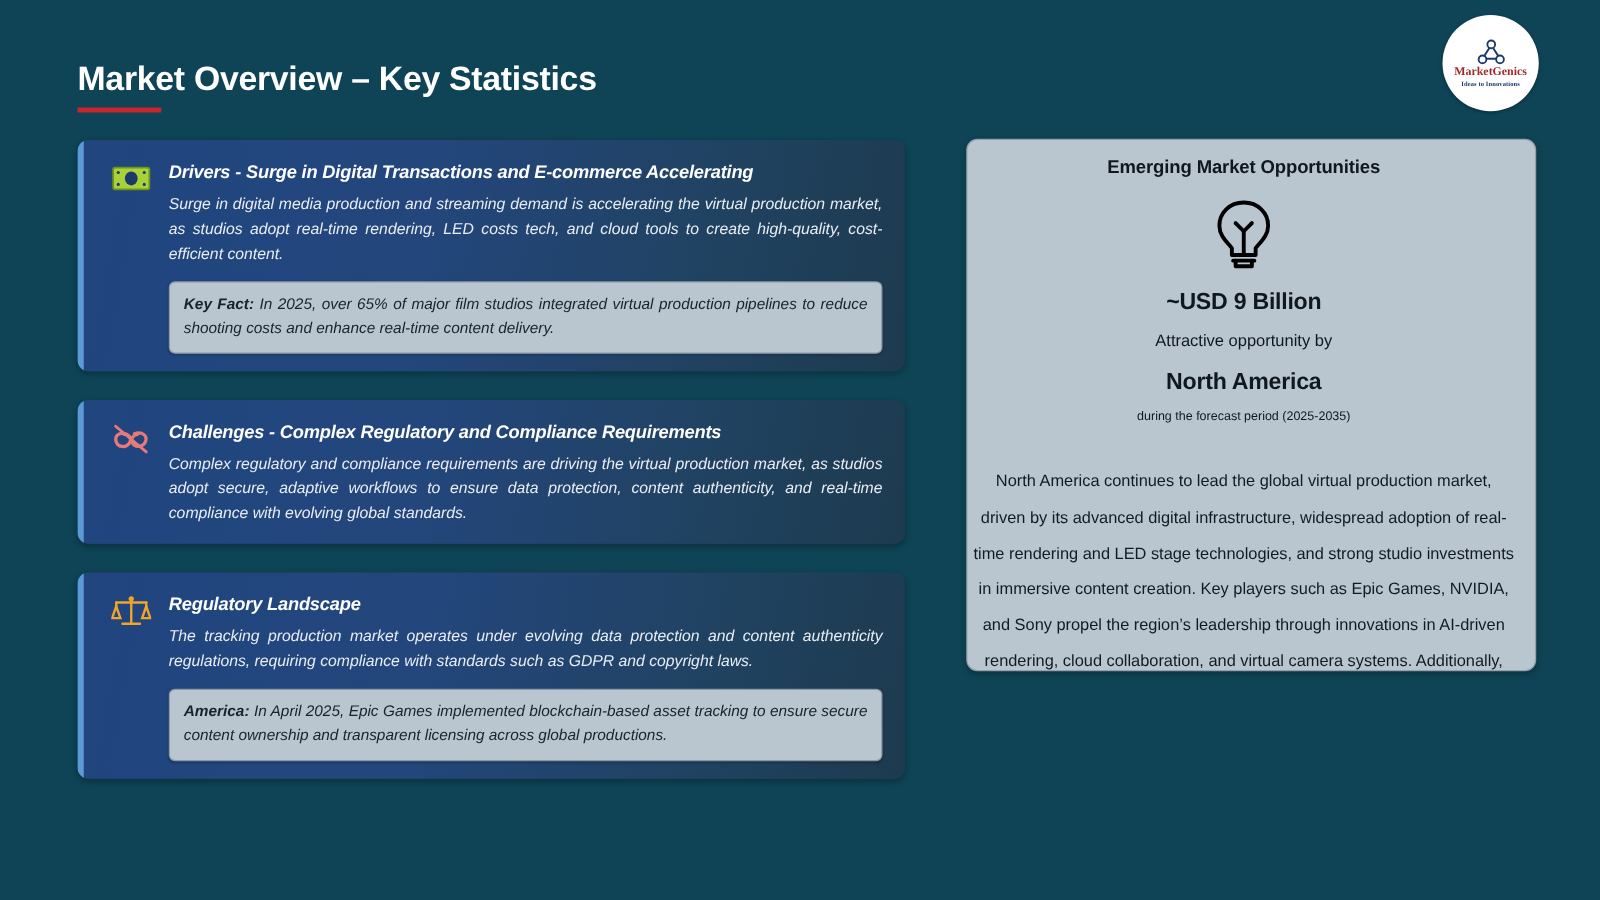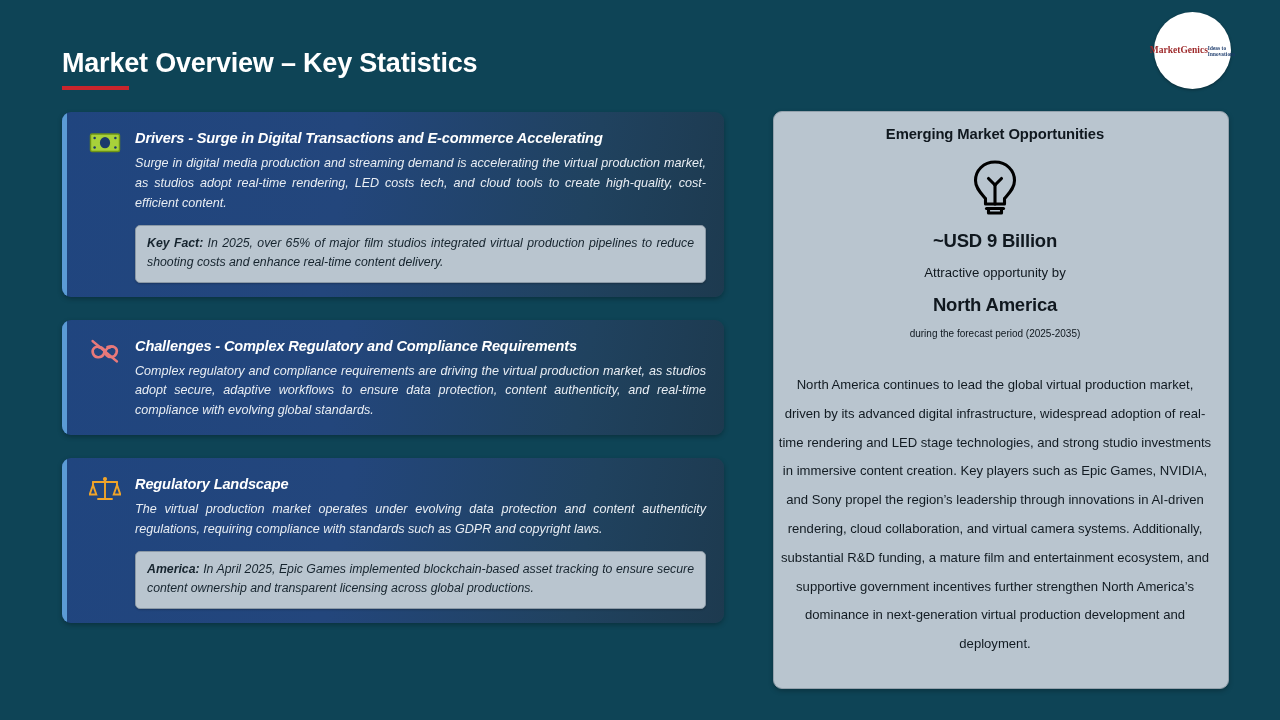--- a/index.html
+++ b/index.html
@@ -38,21 +38,21 @@
   
   .logo-badge {
     position: absolute;
     left: 1154px;
     top: 12px;
     width: 77px;
     height: 77px;
     border-radius: 50%;
     background: #ffffff;
     display: flex;
-    flex-direction: row;
+    flex-direction: column;
     align-items: center;
     justify-content: center;
     box-shadow: 0 1px 3px rgba(0,0,0,0.35);
   }
   .logo-mark { width: 26px; height: 22px; display:block; margin-bottom: 1px; }
   .logo-name {
     font-size: 9.5px;
     font-weight: bold;
     color: #9e2a2b;
     font-family: "Liberation Serif", serif;
@@ -139,21 +139,21 @@
     box-shadow: 0 1px 2px rgba(0,0,0,0.22);
   }
   .callout b { font-weight: bold; }
 
   
   .right-panel {
     position: absolute;
     left: 773px;
     top: 111px;
     width: 456px;
-    height: 578px;
+    height: 426px;
     background: #b9c5cf;
     border: 1px solid #93a1ac;
     border-radius: 9px;
     box-sizing: border-box;
     padding: 14px 16px 10px 4px;
     box-shadow: 0 2px 5px rgba(0,0,0,0.25);
     text-align: center;
     color: #10181f;
     overflow: hidden;
   }
@@ -269,21 +269,21 @@
             <line x1="4" y1="7" x2="4" y2="10"></line>
             <line x1="28" y1="7" x2="28" y2="10"></line>
           </g>
           <polygon points="4,10 0.7,19.5 7.3,19.5" fill="none" stroke="#f0a429" stroke-width="1.9"></polygon>
           <polygon points="28,10 24.7,19.5 31.3,19.5" fill="none" stroke="#f0a429" stroke-width="1.9"></polygon>
           <circle cx="16" cy="4" r="2.1" fill="#f0a429"></circle>
         </svg>
       </div>
       <div class="card-body-wrap">
         <div class="card-title">Regulatory Landscape</div>
-        <div class="card-text">The virtual production market operates under evolving data protection and content authenticity regulations, requiring compliance with standards such as GDPR and copyright laws.</div>
+        <div class="card-text">The tracking production market operates under evolving data protection and content authenticity regulations, requiring compliance with standards such as GDPR and copyright laws.</div>
       </div>
     </div>
     <div class="callout"><b>America:</b><span> In April 2025, Epic Games implemented blockchain-based asset tracking to ensure secure content ownership and transparent licensing across global productions.</span></div>
   </div>
 
 </div>
 
 <div class="right-panel">
   <div class="rp-title">Emerging Market Opportunities</div>
 

